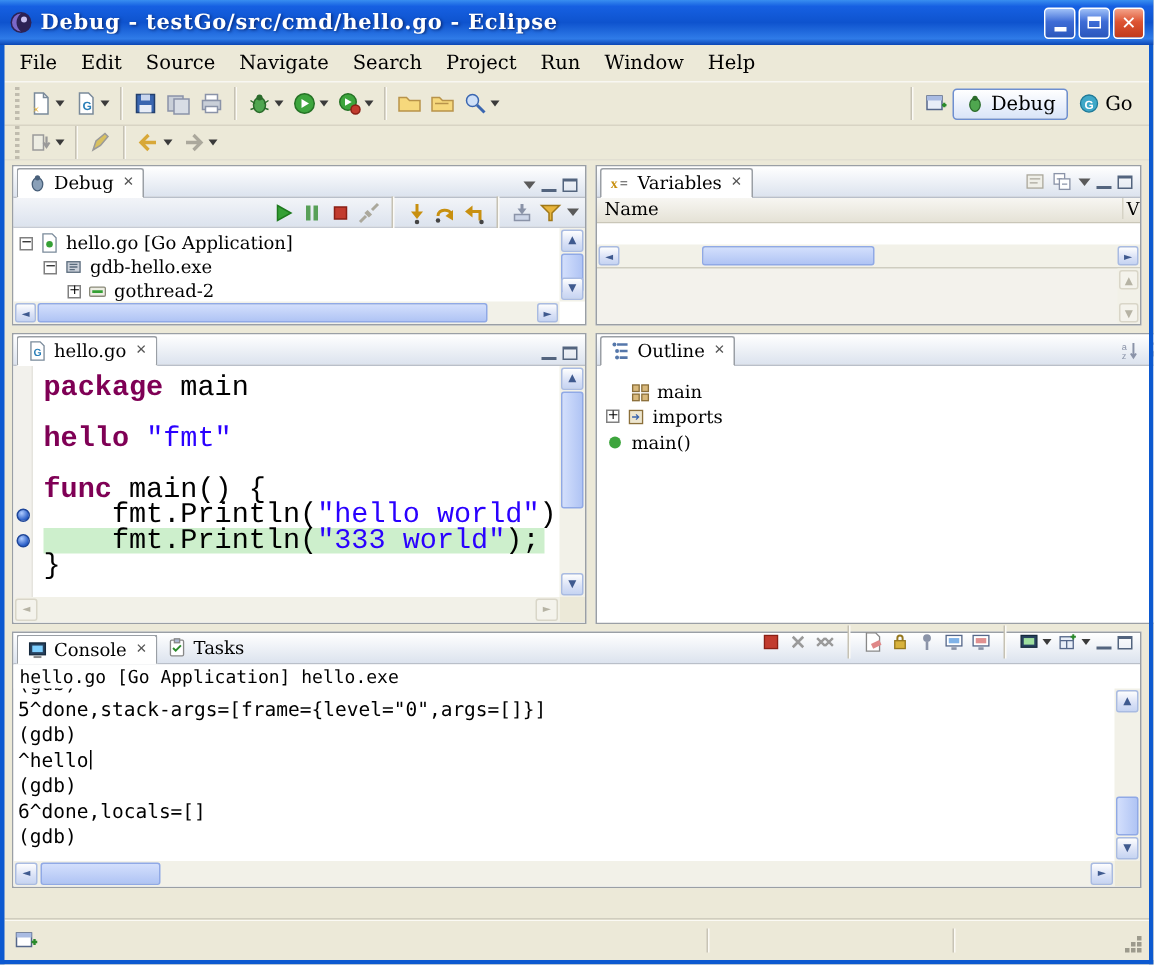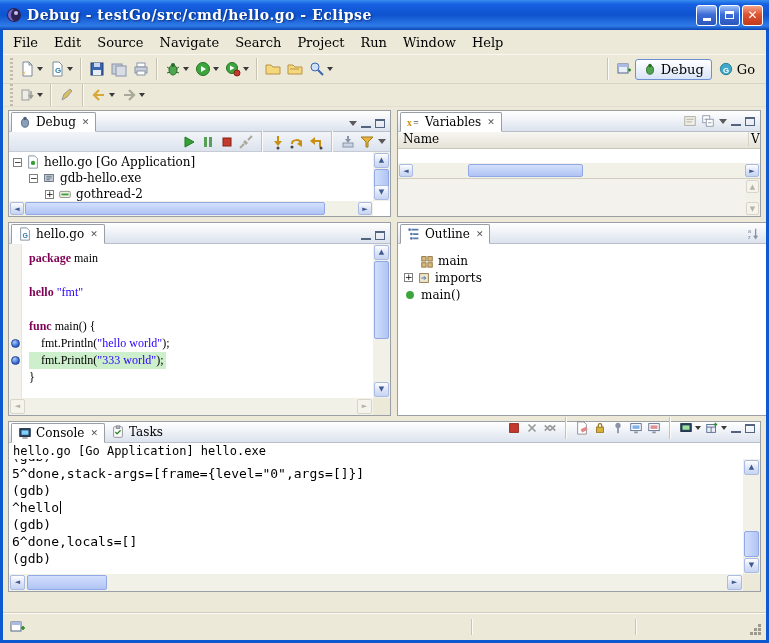--- a/index.html
+++ b/index.html
@@ -51,21 +51,21 @@
   .sbv{position:absolute;width:17px;background:#F2F1E8}
   .sbh{position:absolute;height:17px;background:#F2F1E8}
   .sbtn{position:absolute;width:15px;height:15px;margin:1px;background:linear-gradient(#FEFEFE,#D9E1F6 60%,#C6D4F2);border:1px solid #A9BBE2;border-radius:2px;color:#3F5A8F;font-size:7px;line-height:12px;text-align:center;font-family:"DejaVu Sans",sans-serif}
   .sbtn.dis{background:#F4F3EC;border-color:#D9D6C8;color:#B6B3A4}
   .sthumb{position:absolute;left:1px;right:1px;background:linear-gradient(90deg,#D3DFFC,#B0C4F4);border:1px solid #90A9E6;border-radius:2px}
   .sthumb.h{top:1px;bottom:1px;left:auto;right:auto;background:linear-gradient(180deg,#D3DFFC,#B0C4F4)}
   
   .ruler{position:absolute;left:0;top:0;bottom:17px;width:13px;background:#F2F1EC;border-right:1px solid #E5E4DE}
   .bp{position:absolute;left:2px;width:9px;height:9px;border-radius:50%;background:radial-gradient(circle at 35% 30%,#AECBFF,#2B5FC7 70%);border:1px solid #1E4699}
   .codearea{position:absolute;left:14px;right:17px;top:0;bottom:17px;background:#fff;padding:6px 0 0 6px;overflow:hidden}
-  .code-line{white-space:pre;height:17px;line-height:17px;font-family:Liberation Serif, serif;font-size:12px}
+  .code-line{white-space:pre;height:17px;line-height:17px;font-family:Liberation Mono, monospace;font-size:19px}
   .code-line .lt{display:inline-block;height:17px}
   .code-line.hl .lt{background:#CDEFCC;padding-right:3px}
   [data-tok="kw"]{color:#7F0055;font-weight:bold}
   [data-tok="str"]{color:#2A00FF}
   [data-tok="plain"]{color:#000}
   
   .clabel{height:16px;font-family:"DejaVu Sans Mono",monospace;font-size:12px;line-height:15px;padding:1px 4px;background:#fff}
   .ctext{position:absolute;top:16px;left:0;right:17px;bottom:17px;overflow:hidden;padding-left:3px}
   .cmono{font-family:"DejaVu Sans Mono",monospace;font-size:13px;line-height:17px;white-space:pre;height:17px}
   .cmono.cut{margin-top:-11px}

